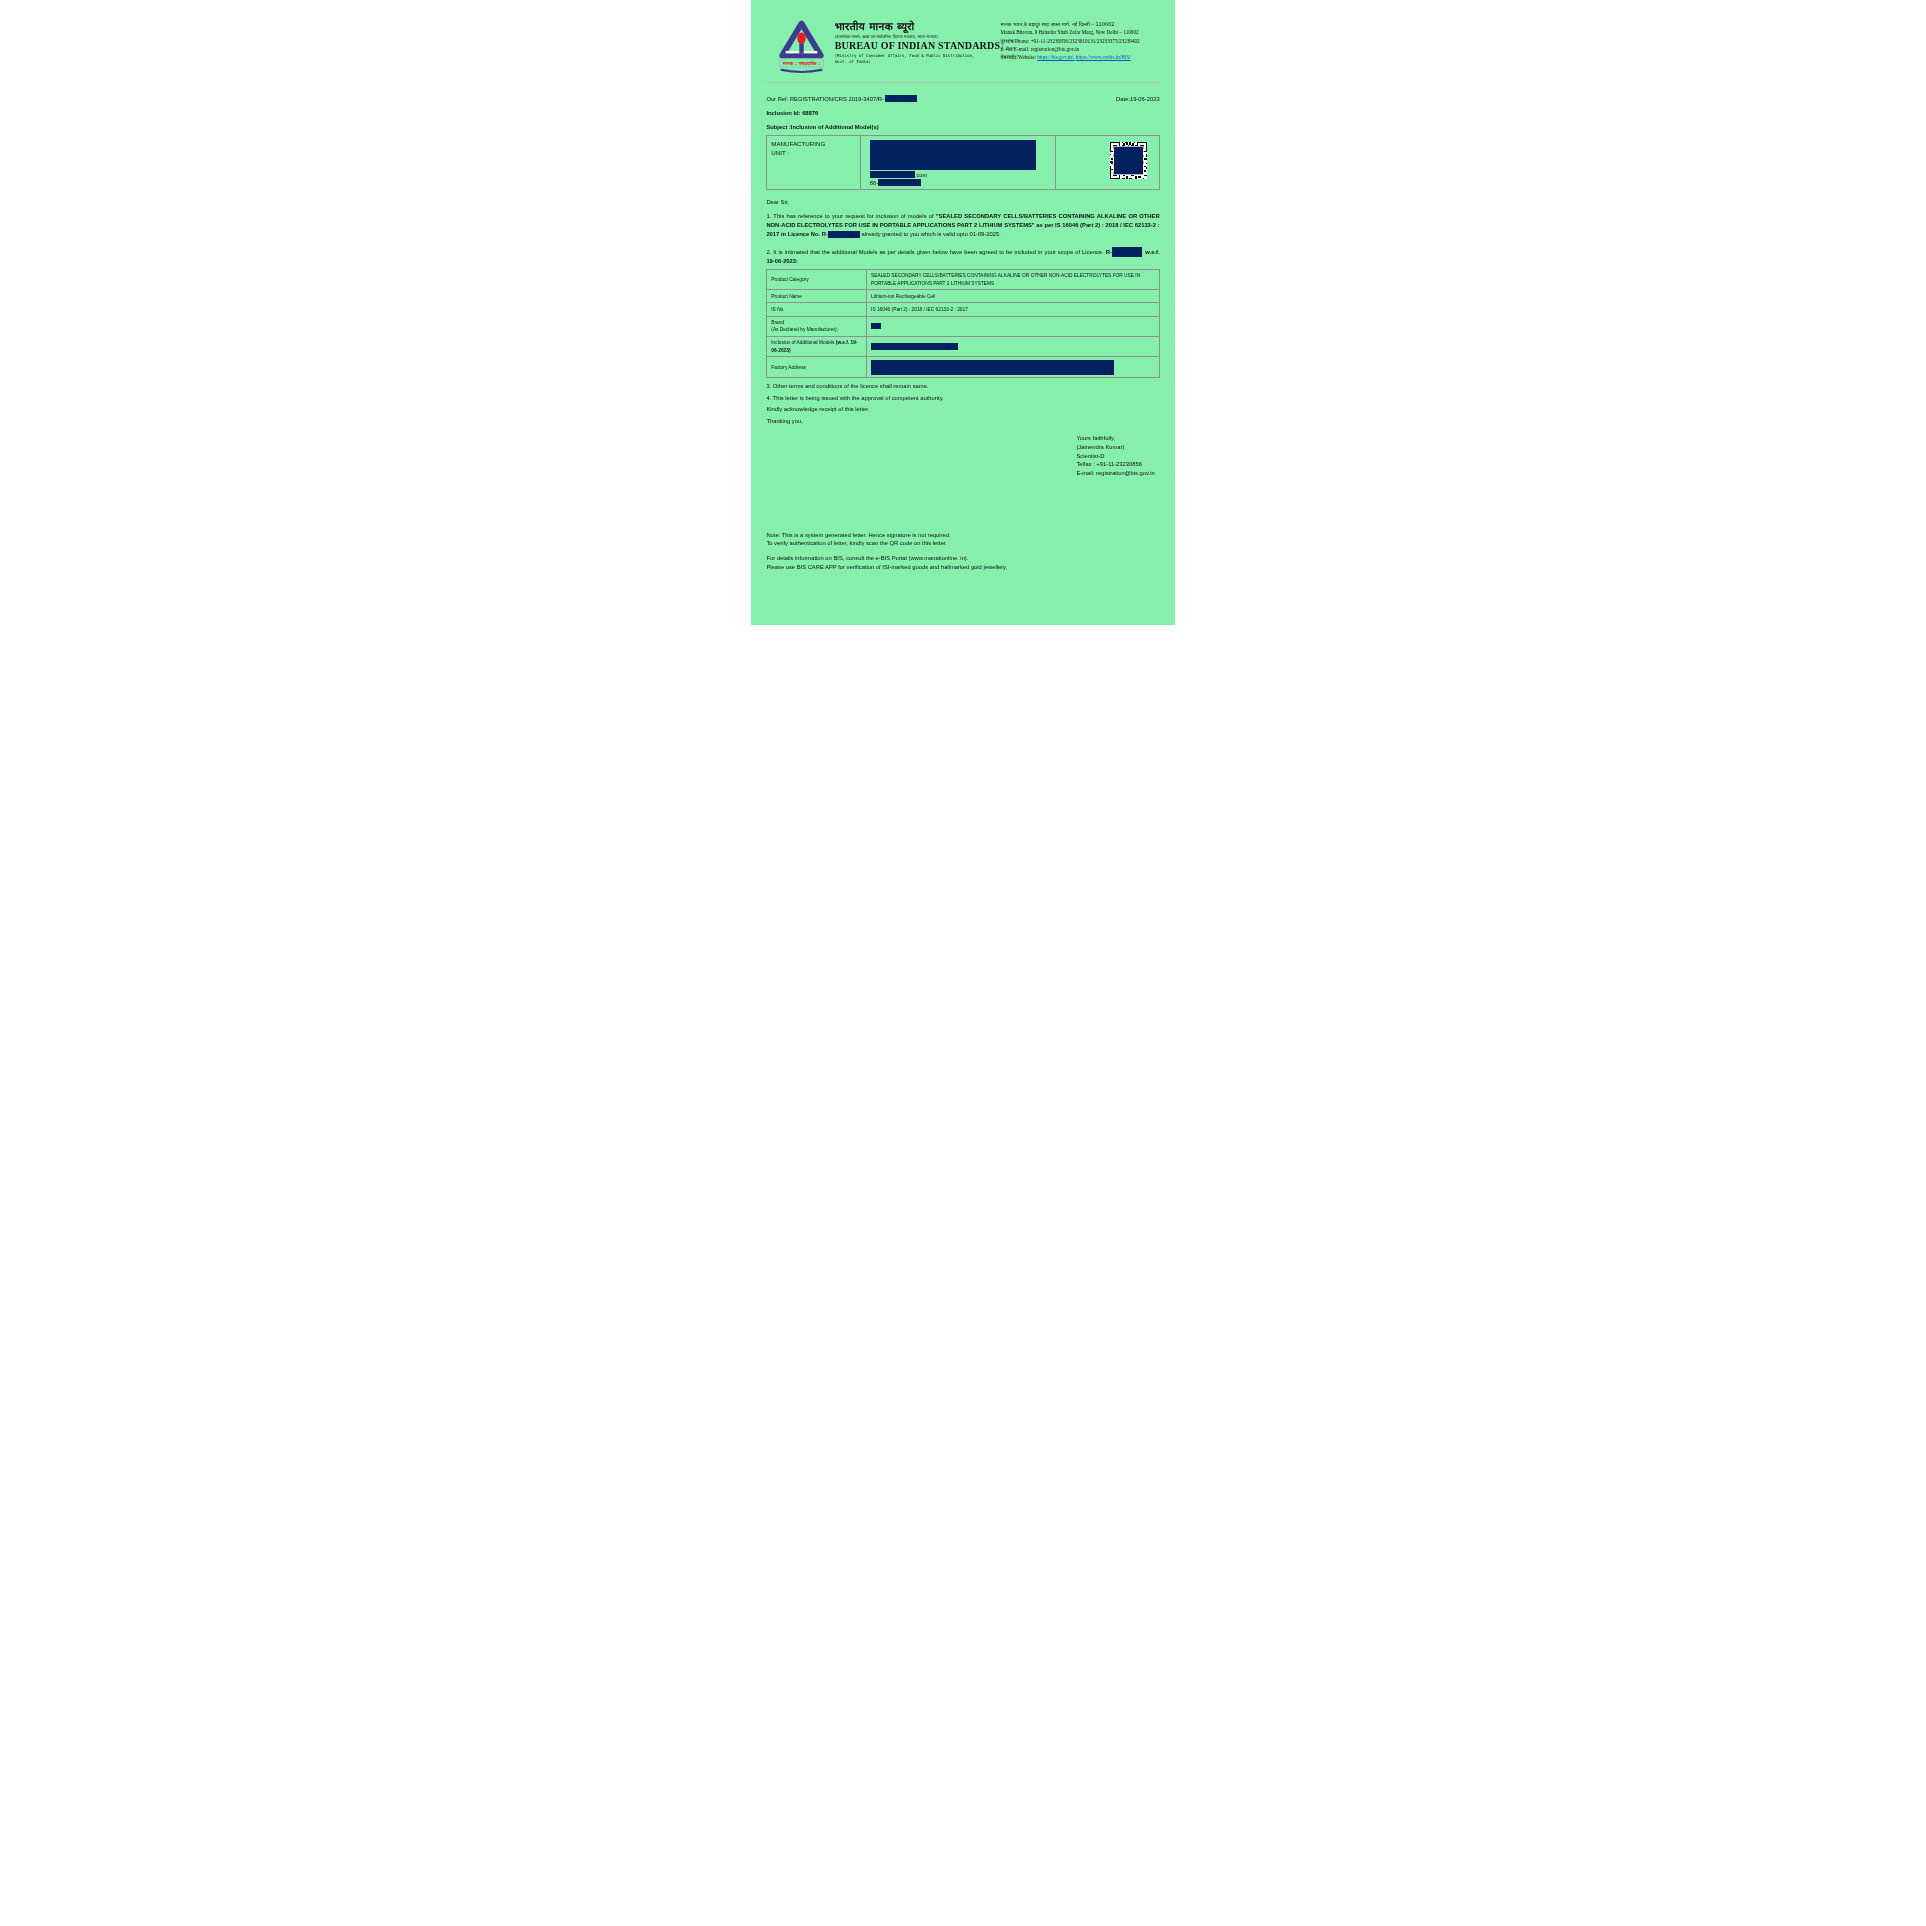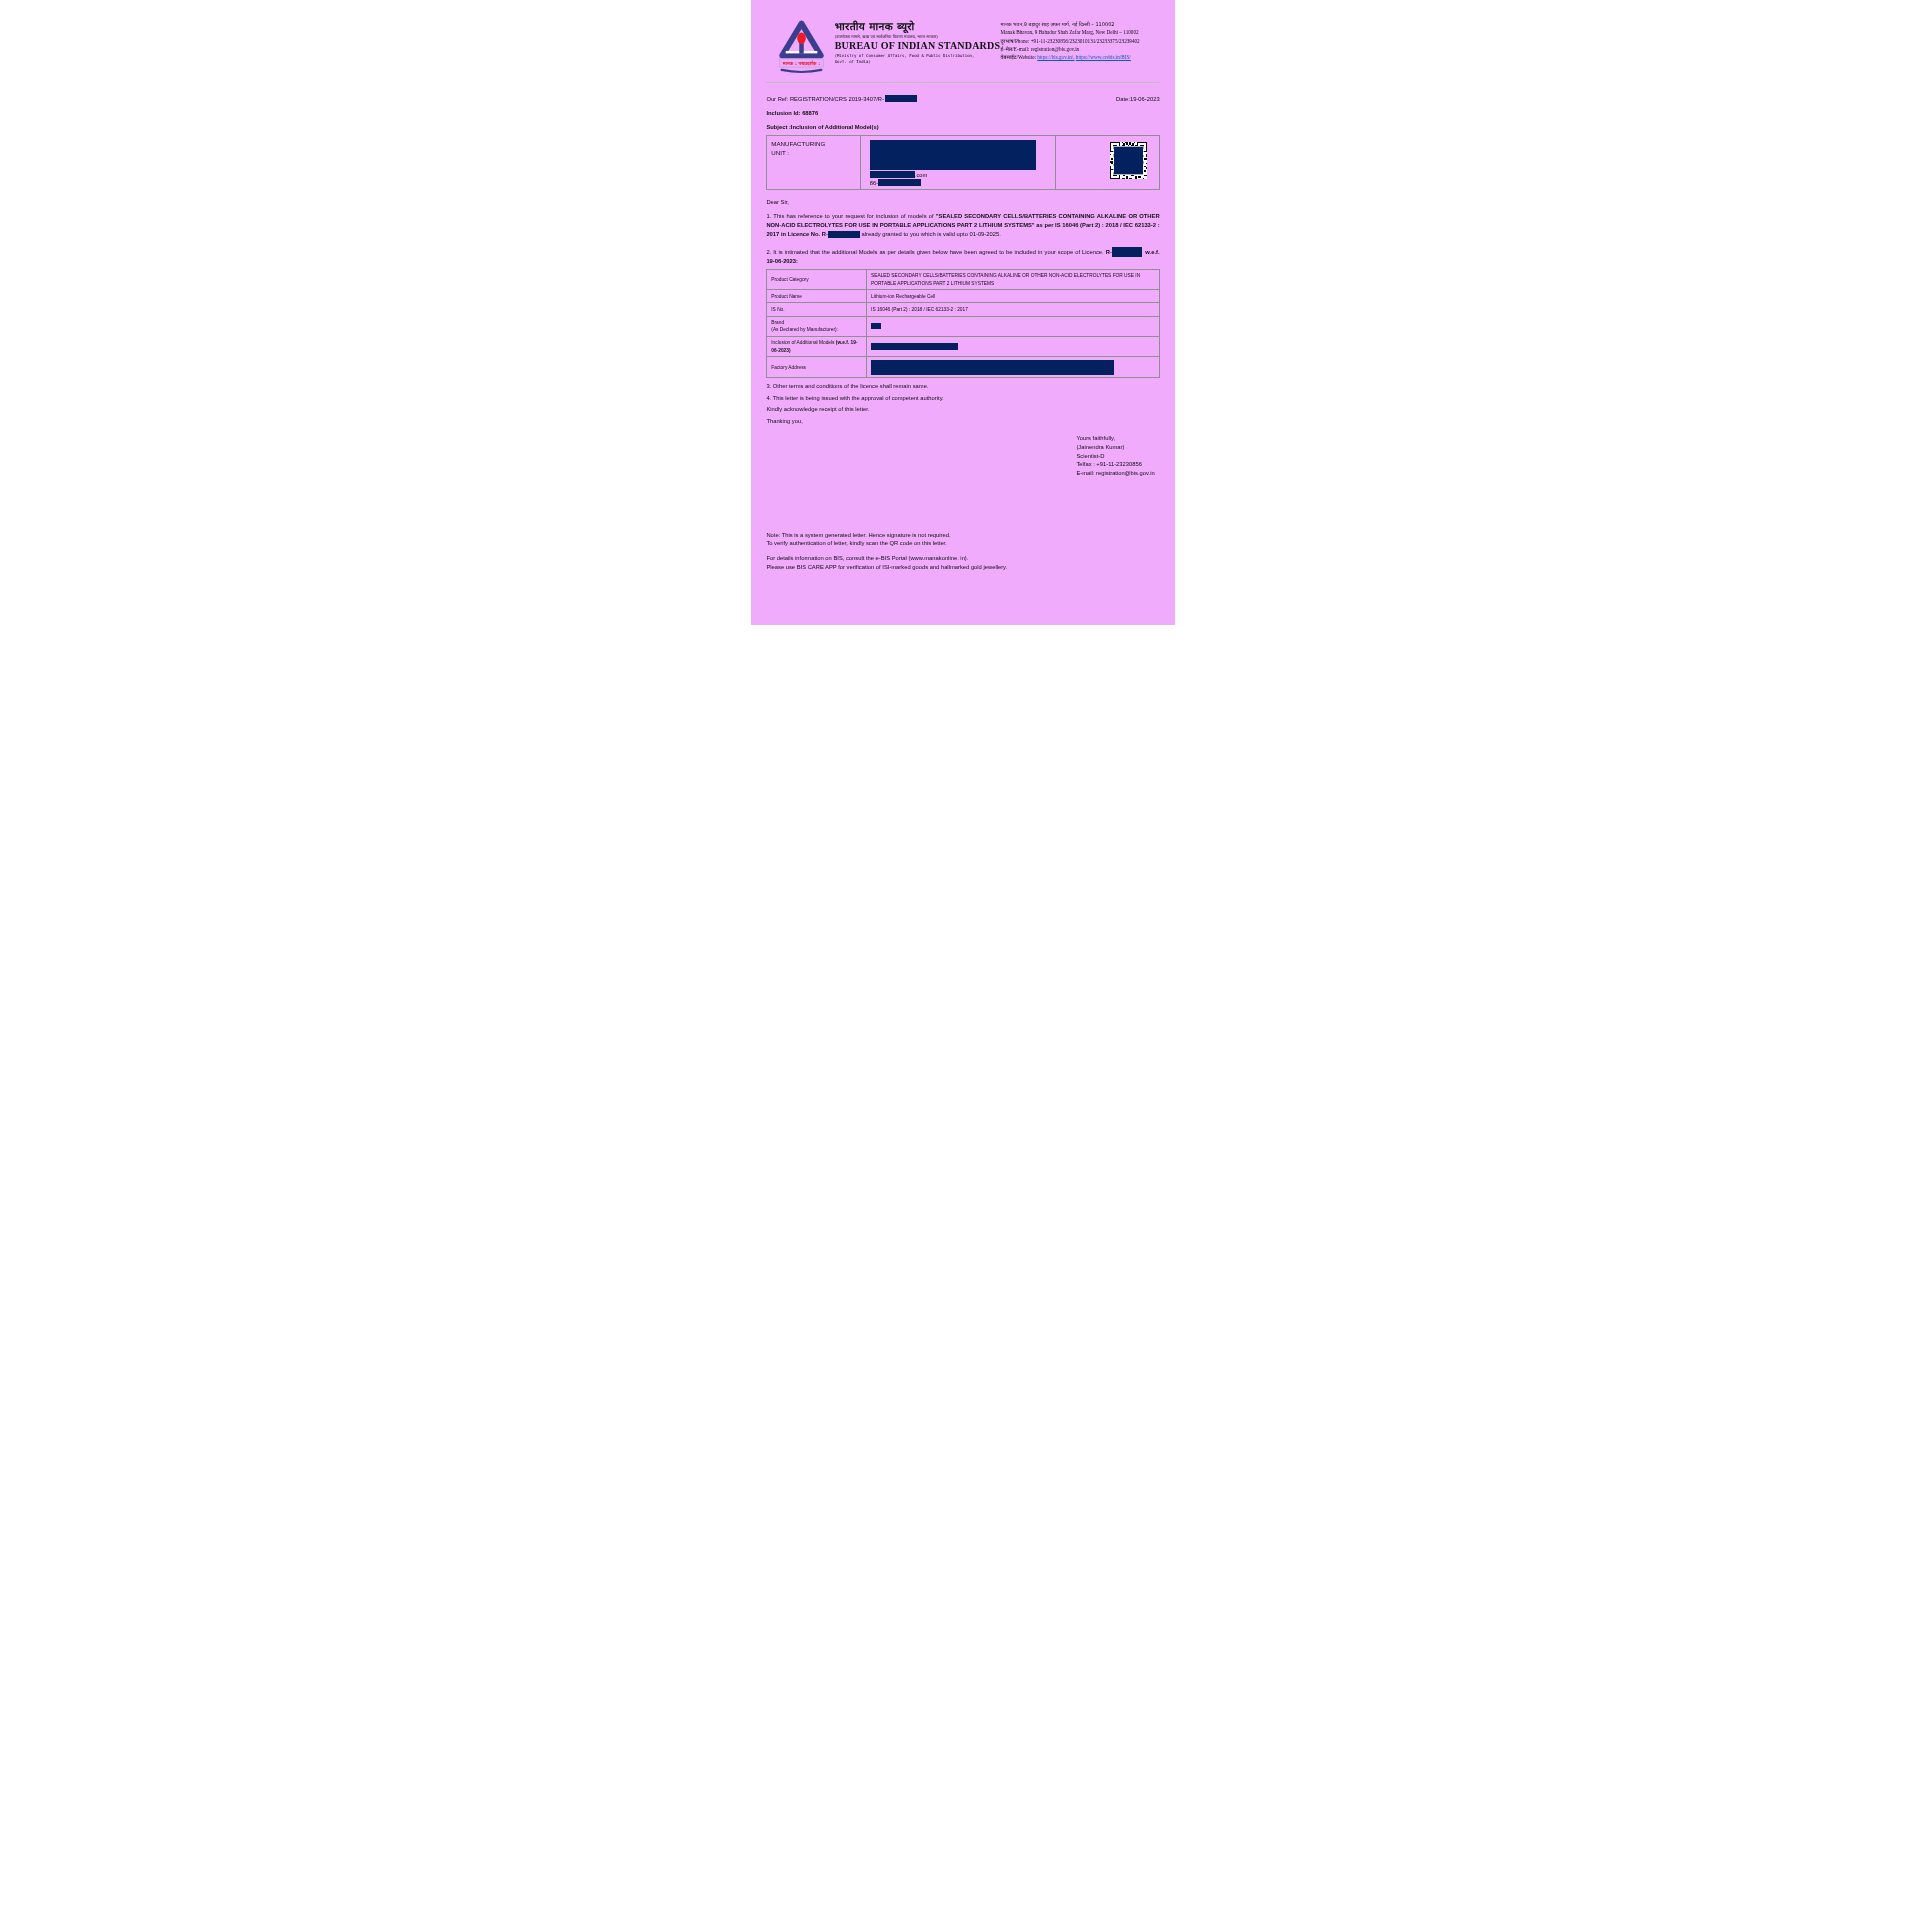--- a/index.html
+++ b/index.html
@@ -1,17 +1,17 @@
 <!DOCTYPE html>
 <html style="font-size:6.2px"><head>
 <meta charset="utf-8">
 <style>
   html,body{margin:0;padding:0;background:#ffffff;}
   .page{
-    width:424px;min-height:599px;margin:0 auto;background:#f0abfc;
+    width:424px;min-height:599px;margin:0 auto;background:#86efac;
     box-sizing:border-box;padding:0 15.4px 54px 15.4px;position:relative;
     font-family:"Liberation Sans",sans-serif;color:#111;
   }
   
   .header{display:flex;padding-top:18.5px;align-items:flex-start;}
   .logo-wrap{width:49px;margin-left:10.8px;flex:none;}
   .org-block{margin-left:8.5px;width:158px;flex:none;}
   .org-name-hi{font-size:10.4px;font-weight:bold;letter-spacing:0.4px;font-family:"DejaVu Sans",sans-serif;white-space:nowrap;}
   .org-ministry-hi{font-size:4px;margin-top:1.2px;font-family:"DejaVu Sans",sans-serif;white-space:nowrap;}
   .org-name-en{font-family:"Liberation Serif",serif;font-weight:bold;font-size:10px;margin-top:1.5px;letter-spacing:0.2px;white-space:nowrap;}

